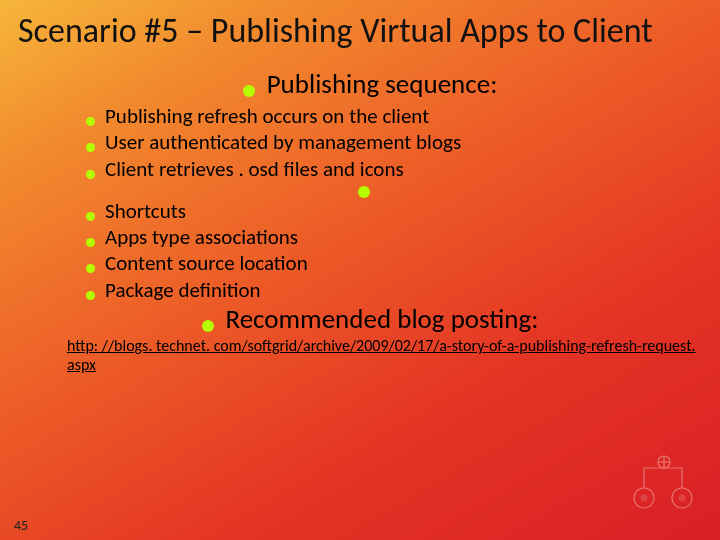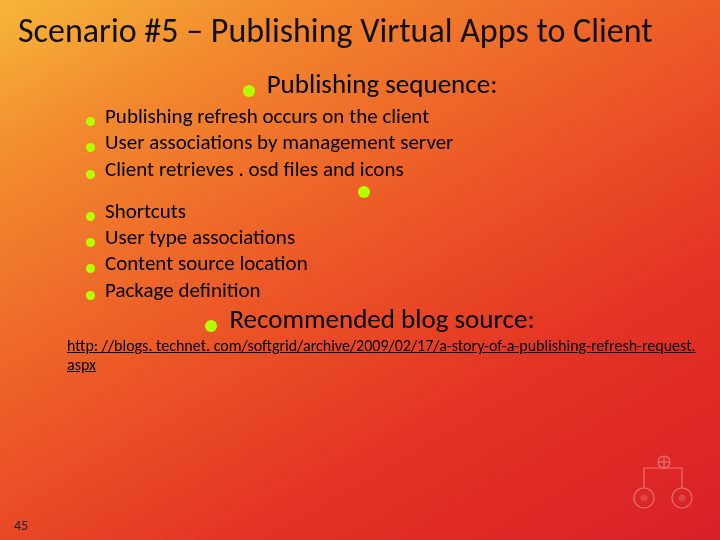--- a/index.html
+++ b/index.html
@@ -116,53 +116,53 @@
       <div class="bullet"></div>
       <div class="text">Publishing sequence:</div>
     </div>
     <div class="sub">
       <div class="l2">
         <div class="bullet"></div>
         <div class="text">Publishing refresh occurs on the client</div>
       </div>
       <div class="l2">
         <div class="bullet"></div>
-        <div class="text">User associations by management server</div>
+        <div class="text">User authenticated by management blogs</div>
       </div>
       <div class="l2">
         <div class="bullet"></div>
         <div class="text">Client retrieves . osd files and icons</div>
       </div>
     </div>
 
     <div class="l1">
       <div class="bullet"></div>
     </div>
     <div class="sub">
       <div class="l2">
         <div class="bullet"></div>
         <div class="text">Shortcuts</div>
       </div>
       <div class="l2">
         <div class="bullet"></div>
-        <div class="text">User type associations</div>
+        <div class="text">Apps type associations</div>
       </div>
       <div class="l2">
         <div class="bullet"></div>
         <div class="text">Content source location</div>
       </div>
       <div class="l2">
         <div class="bullet"></div>
         <div class="text">Package definition</div>
       </div>
     </div>
 
     <div class="l1">
       <div class="bullet"></div>
-      <div class="text">Recommended blog source:</div>
+      <div class="text">Recommended blog posting:</div>
     </div>
     <div class="link-block">http: //blogs. technet. com/softgrid/archive/2009/02/17/a-story-of-a-publishing-refresh-request. aspx</div>
 
   </div>
 
   <div class="page-number">45</div>
 
   <svg class="deco" viewBox="0 0 80 70">
     <g fill="none" stroke="#ffffff" stroke-width="1.2">
       <circle cx="20" cy="48" r="10"></circle>

